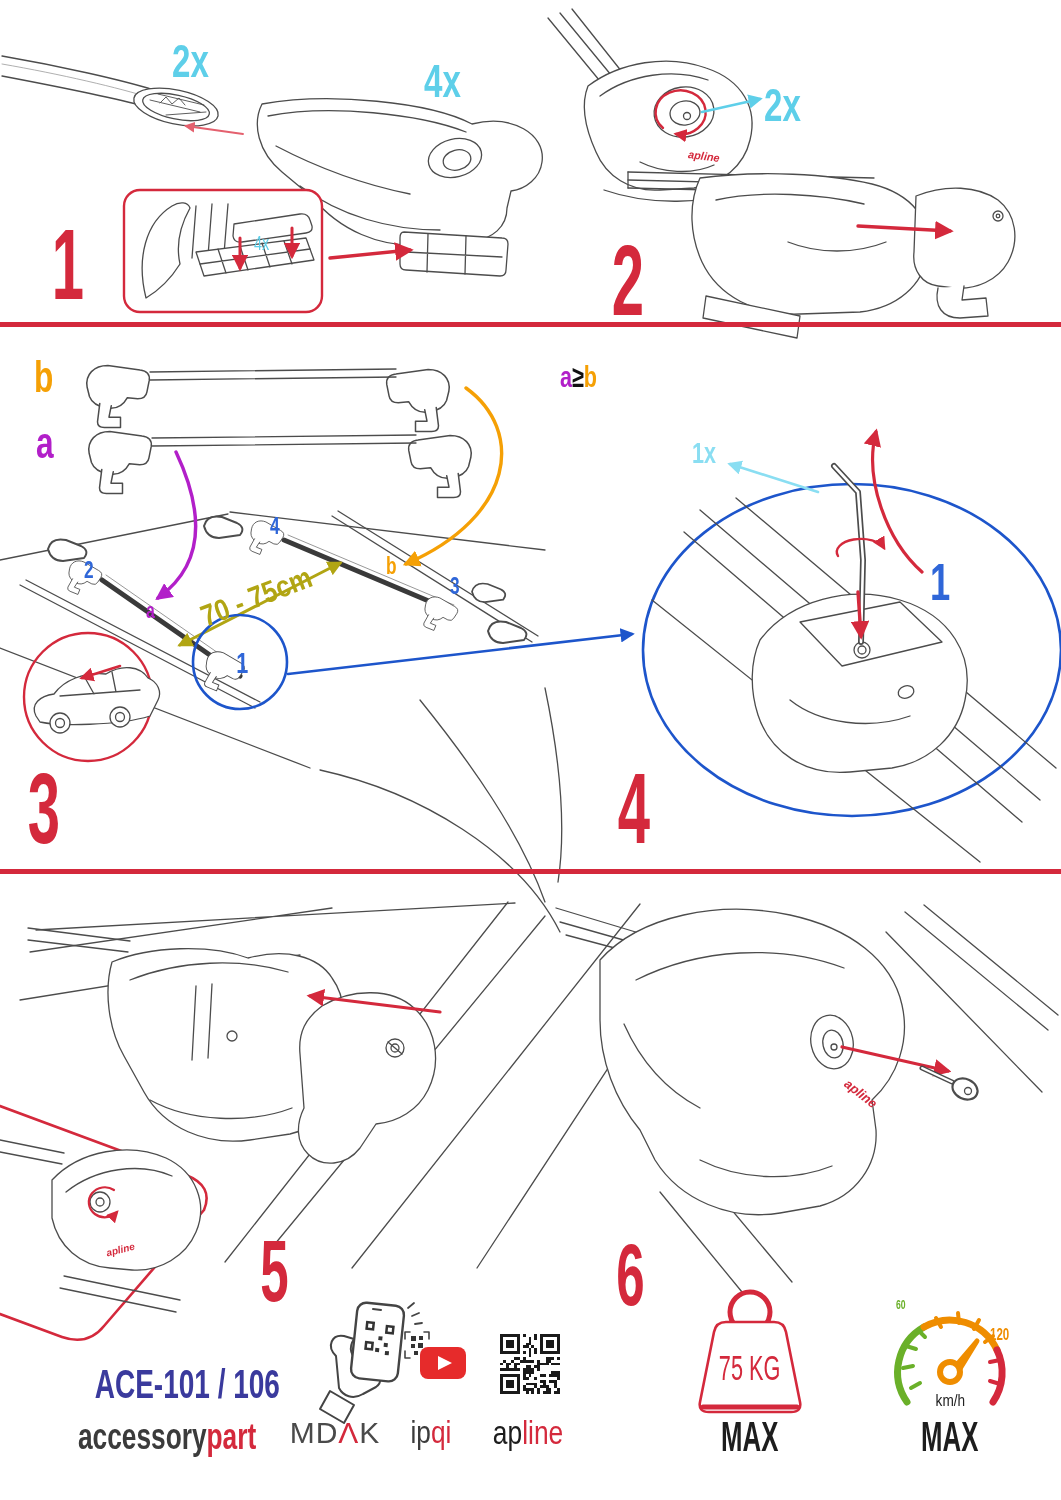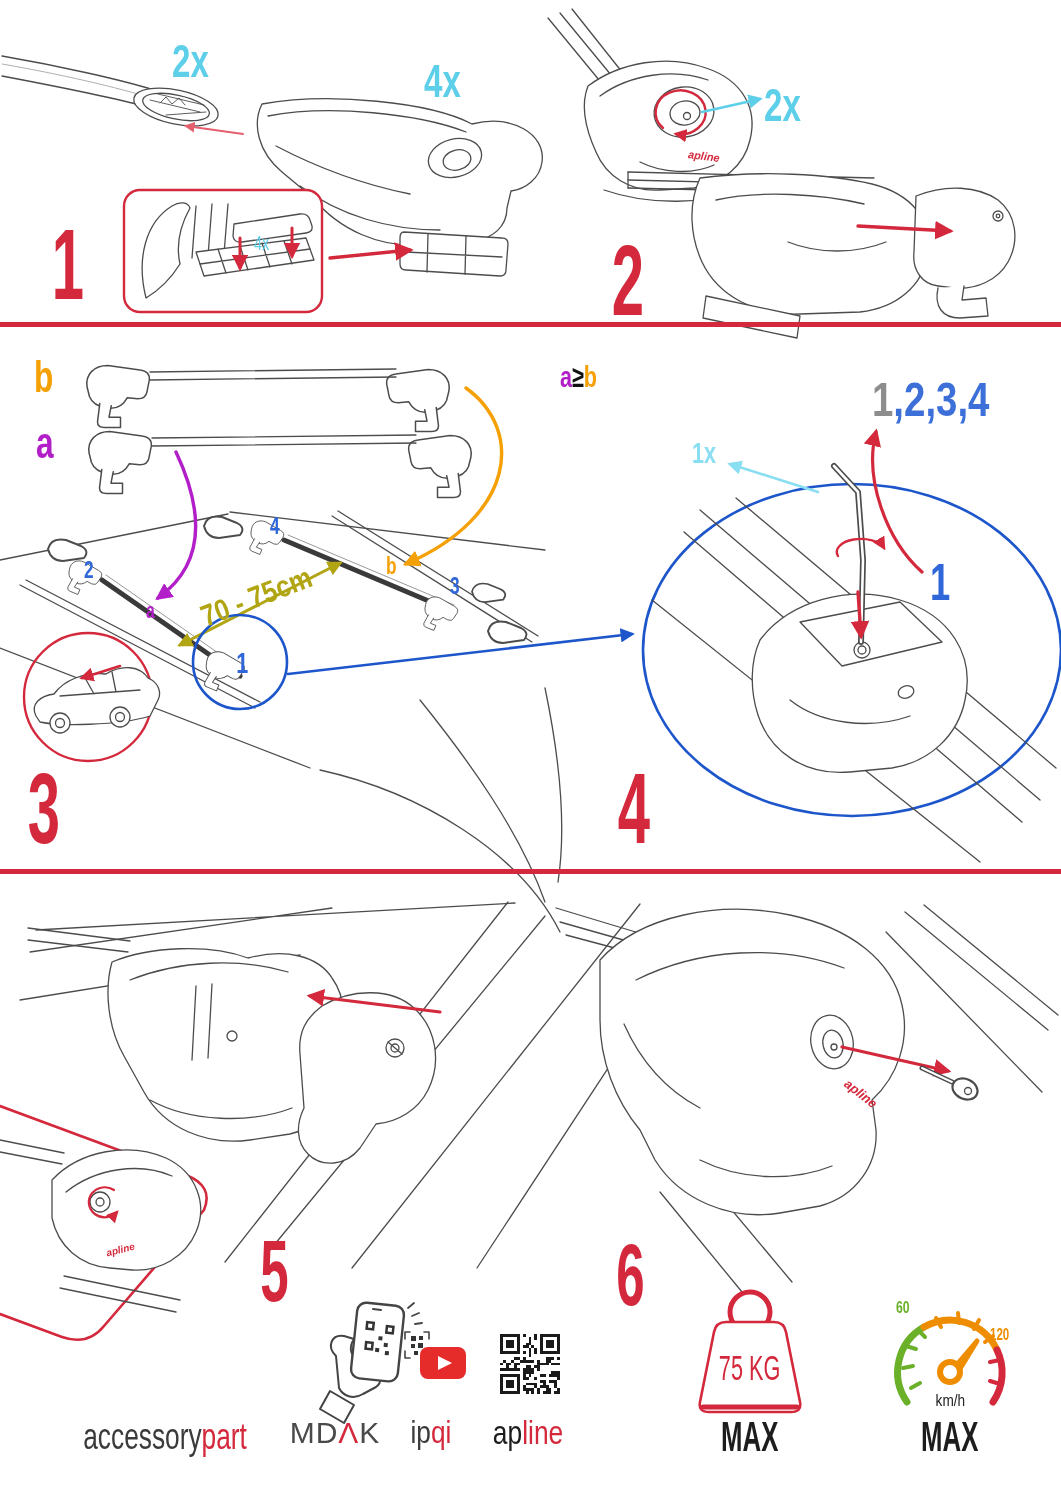--- a/index.html
+++ b/index.html
@@ -524,36 +524,36 @@
   <div class="abs" style="left:36px;top:418px;font-size:44px;font-weight:700;color:var(--magenta)"><span class="cond">a</span></div>
   <div class="abs roofnum" style="left:84px;top:556px"><span class="cond">2</span></div>
   <div class="abs roofnum" style="left:270px;top:512px"><span class="cond">4</span></div>
   <div class="abs roofnum" style="left:450px;top:572px"><span class="cond">3</span></div>
   <div class="abs" style="left:386px;top:552px;font-size:24px;font-weight:700;color:var(--orange)"><span class="cond">b</span></div>
   <div class="abs" style="left:146px;top:598px;font-size:22px;font-weight:700;color:var(--magenta)"><span class="cond">a</span></div>
   <div class="abs roofnum ctr" style="left:225px;top:646px;width:34px;font-size:30px"><span class="condC">1</span></div>
   <div class="abs ctr" style="left:166px;top:580px;width:180px;font-size:30px;font-weight:700;color:var(--olive);transform:rotate(-21deg)"><span class="condC" style="transform:scaleX(.85)">70 - 75cm</span></div>
 
   <div class="abs" style="left:560px;top:360px;font-size:30px;font-weight:700"><span class="cond"><span style="color:var(--magenta)">a</span><span style="color:#111">≥</span><span style="color:var(--orange)">b</span></span></div>
-  <div class="abs" style="left:872px;top:372px;font-size:48px;font-weight:700"><span class="cond" style="transform:scaleX(.8)"><span style="color:var(--gray)">1</span><span style="color:var(--blue-seq)">,2,3,4</span></span></div>
   <div class="abs qty-l" style="left:692px;top:436px"><span class="cond">1x</span></div>
   <div class="abs" style="left:930px;top:552px;font-size:52px;font-weight:700;color:var(--blue)"><span class="cond" style="transform:scaleX(.7)">1</span></div>
 
   <div class="abs tinylogo" style="left:106px;top:1244px;font-size:10px;transform:rotate(-14deg)">apline</div>
   <div class="abs tinylogo" style="left:842px;top:1086px;font-size:13px;transform:rotate(38deg)">apline</div>
 
-  <div class="abs ctr" style="left:45px;top:1416px;width:240px;font-size:36px;font-weight:400"><span class="condC" style="transform:scaleX(.73)"><span style="color:#3b3b3b">accessory</span><span style="color:var(--red)">part</span></span></div>
+  <div class="abs ctr" style="left:55px;top:1362px;width:220px;font-size:40px;font-weight:700;color:var(--navy)"><span class="condC" style="transform:scaleX(.7)">ACE-101 / 106</span></div>
+  <div class="abs ctr" style="left:45px;top:1416px;width:240px;font-size:36px;font-weight:700"><span class="condC" style="transform:scaleX(.73)"><span style="color:#3b3b3b">accessory</span><span style="color:var(--red)">part</span></span></div>
 
   <div class="abs ctr" style="left:285px;top:1416px;width:100px;font-size:30px;font-weight:400;color:#4a4a4a;letter-spacing:1px"><span>MD</span><span style="color:var(--red)">Λ</span><span>K</span></div>
 
   <div class="abs ctr" style="left:396px;top:1414px;width:70px;font-size:32px;font-weight:500"><span class="condC" style="transform:scaleX(.82)"><span style="color:#3b3b3b">ip</span><span style="color:var(--red)">qi</span></span></div>
 
   <div class="abs ctr" style="left:480px;top:1414px;width:96px;font-size:33px;font-weight:500"><span class="condC" style="transform:scaleX(.8)"><span style="color:#1d1d1d">ap</span><span style="color:var(--red)">line</span></span></div>
 
   <div class="abs ctr" style="left:700px;top:1348px;width:100px;font-size:35px;font-weight:400;color:var(--red)"><span class="condC" style="transform:scaleX(.62)">75 KG</span></div>
   <div class="abs ctr" style="left:700px;top:1412px;width:100px;font-size:43px;font-weight:700;color:#1d1d1d"><span class="condC" style="transform:scaleX(.6)">MAX</span></div>
 
-  <div class="abs" style="left:896px;top:1298px;font-size:17px;font-weight:700;color:var(--green)"><span class="cond">60</span></div>
+  <div class="abs" style="left:896px;top:1298px;font-size:12px;font-weight:700;color:var(--green)"><span class="cond">60</span></div>
   <div class="abs" style="left:990px;top:1326px;font-size:16px;font-weight:700;color:var(--or2)"><span class="cond">120</span></div>
   <div class="abs ctr" style="left:910px;top:1392px;width:80px;font-size:16px;font-weight:500;color:#222"><span class="condC" style="transform:scaleX(.85)">km/h</span></div>
   <div class="abs ctr" style="left:900px;top:1412px;width:100px;font-size:43px;font-weight:700;color:#1d1d1d"><span class="condC" style="transform:scaleX(.6)">MAX</span></div>
 
 </div>
 
 </body></html>

